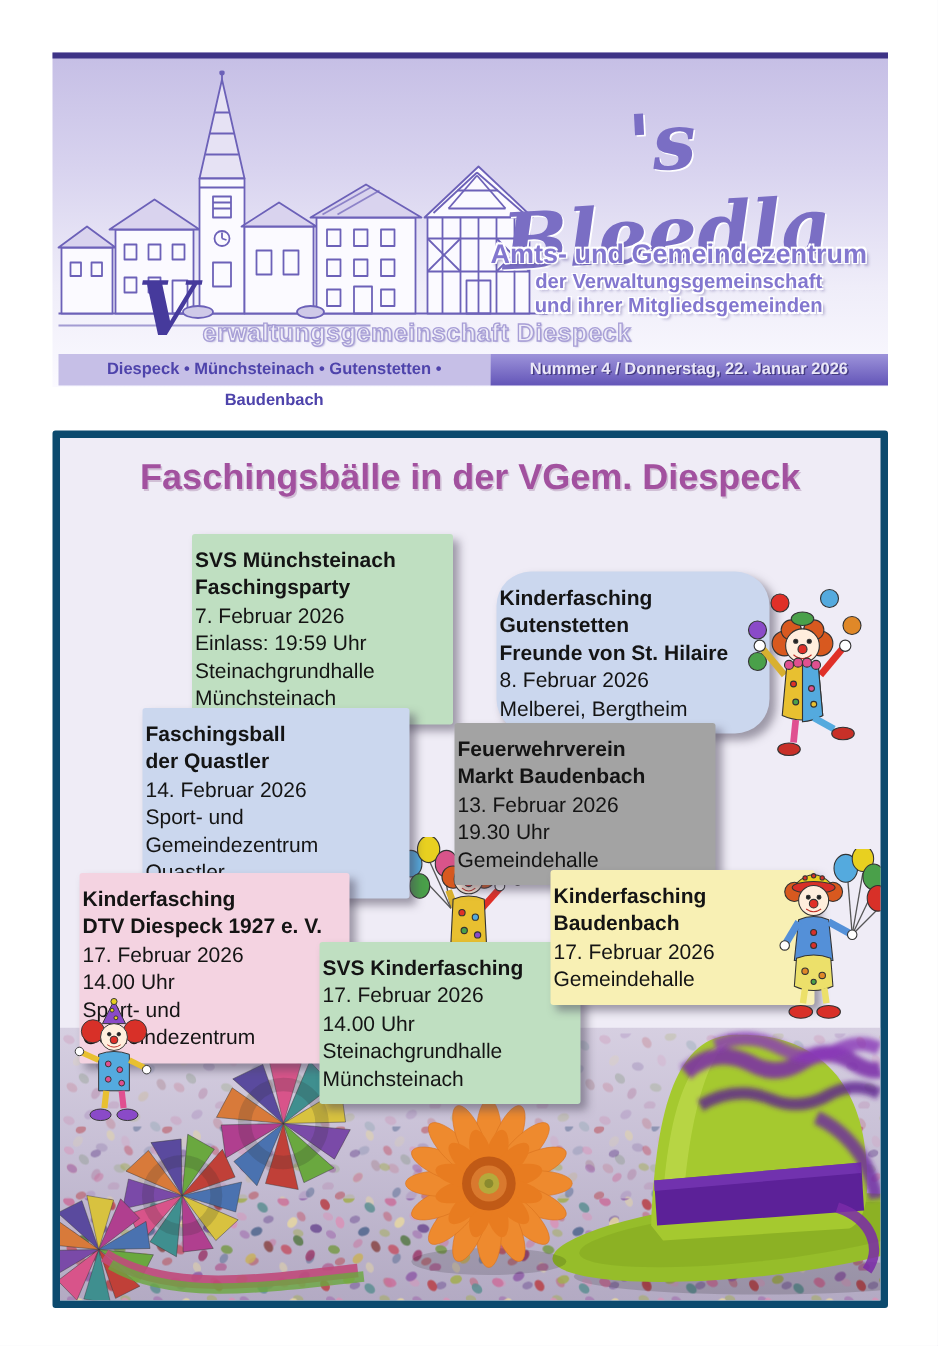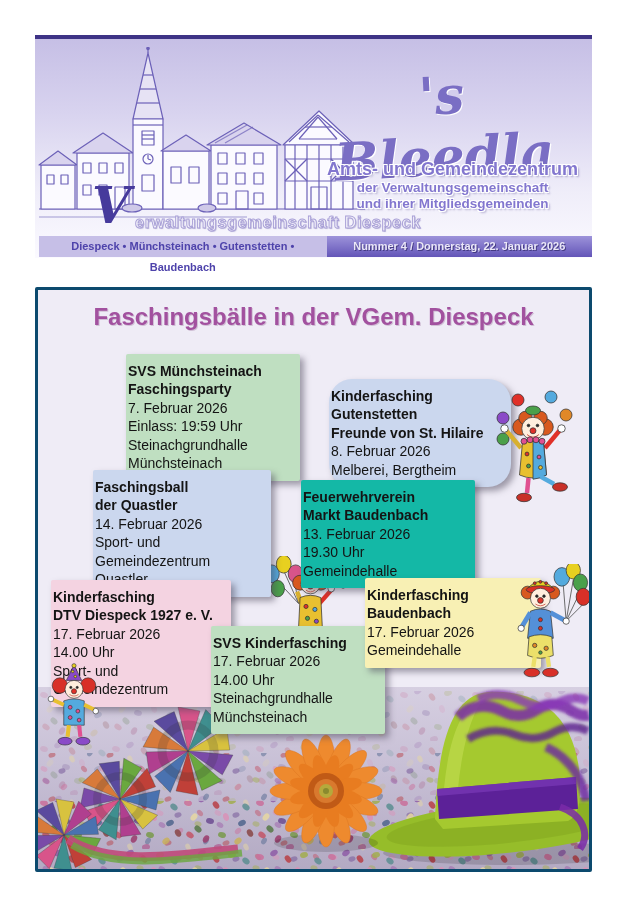--- a/index.html
+++ b/index.html
@@ -25,21 +25,21 @@
     color:#efedf8;-webkit-text-stroke:.9px #a79ed6;text-shadow:1px 1px 1px rgba(120,110,180,.45);}
   .bands{position:absolute;left:4px;right:0;bottom:1px;height:21px;display:flex;}
   .band-left{flex:0 0 52%;background:#c6bfe7;color:#4e43ab;font-size:11px;font-weight:bold;
     text-align:center;line-height:21px;}
   .band-right{flex:1;background:linear-gradient(to bottom,#9d93da,#6355b8);color:#eae7f7;
     font-size:11px;font-weight:bold;text-align:center;line-height:21px;
     text-shadow:1px 1px 0 rgba(60,50,120,.85);}
 
   
   .content-box{position:absolute;left:35px;top:287px;width:557px;height:585px;
-    background:#efecf6;border:3px solid #0c4a6e;border-radius:2px;box-sizing:border-box;overflow:hidden;}
+    background:#efecf6;border:5px solid #0c4a6e;border-radius:2px;box-sizing:border-box;overflow:hidden;}
   .box-title{margin:0;position:absolute;left:0;right:0;top:13px;text-align:center;
     font-size:24px;font-weight:bold;color:#a2519f;z-index:2;
     text-shadow:1px 1px 0 rgba(120,60,120,.25);}
 
   .event-card{position:absolute;z-index:2;text-align:left;color:#141414;
     font-size:14px;line-height:1.32;padding:8px 2px;border-radius:2px;
     box-shadow:4px 4px 6px rgba(75,70,90,.5);}
   .ev-title{font-weight:bold;}
   .card-0{left:88px;top:64px;width:170px;}
   .card-1{left:291px;top:89px;width:178px;border-radius:23px;}
@@ -181,21 +181,21 @@
     </article>
 
     <article class="event-card card-2" style="background-color: rgb(203, 215, 238);">
       <div class="ev-title">Faschingsball</div>
       <div class="ev-title">der Quastler</div>
       <div class="ev-line">14. Februar 2026</div>
       <div class="ev-line">Sport- und Gemeindezentrum</div>
       <div class="ev-line">Quastler</div>
     </article>
 
-    <article class="event-card card-3" style="background-color: #14b8a6;">
+    <article class="event-card card-3" style="background-color: #a3a3a3;">
       <div class="ev-title">Feuerwehrverein</div>
       <div class="ev-title">Markt Baudenbach</div>
       <div class="ev-line">13. Februar 2026</div>
       <div class="ev-line">19.30 Uhr</div>
       <div class="ev-line">Gemeindehalle</div>
     </article>
 
     <article class="event-card card-4" style="background-color: rgb(244, 211, 225);">
       <div class="ev-title">Kinderfasching</div>
       <div class="ev-title">DTV Diespeck 1927 e. V.</div>

